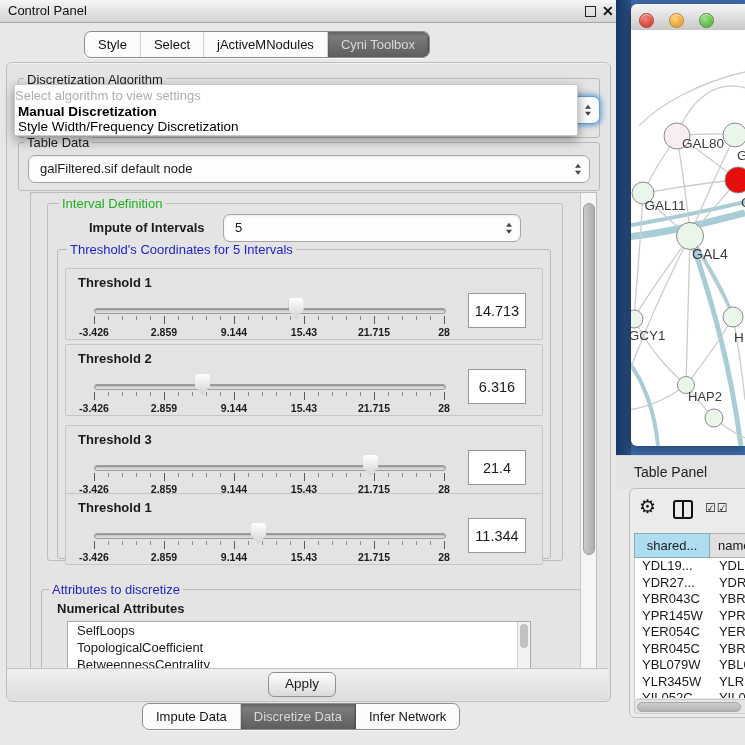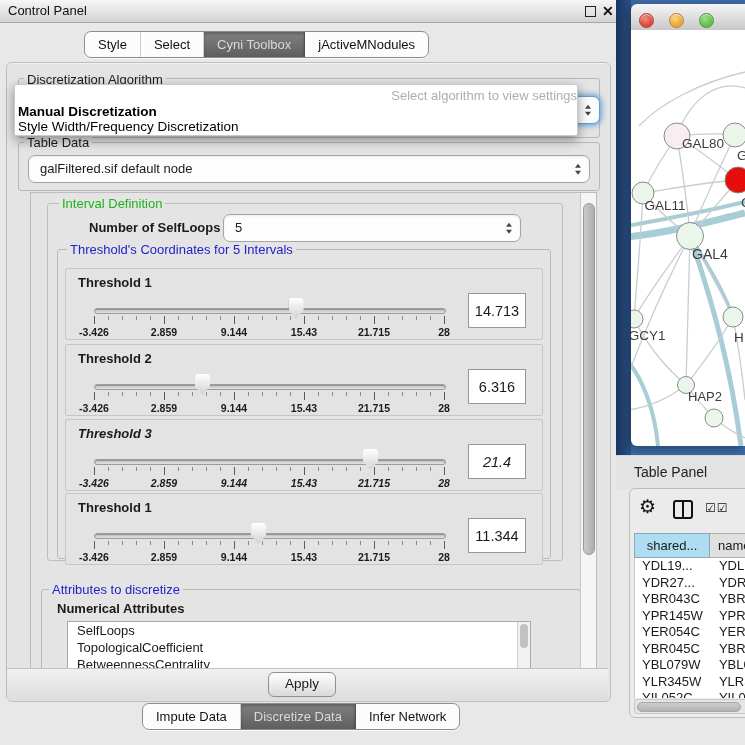--- a/index.html
+++ b/index.html
@@ -43,21 +43,21 @@
   .arr-up{width:0;height:0;border-left:3.5px solid transparent;border-right:3.5px solid transparent;border-bottom:4.5px solid #444;margin-bottom:2.5px}
   .arr-dn{width:0;height:0;border-left:3.5px solid transparent;border-right:3.5px solid transparent;border-top:4.5px solid #444}
 
   
   .combo-focus{position:absolute;left:468px;top:96px;width:130px;height:26px;background:#FCFCFC;
     border:1px solid #5E9ED6;border-radius:7px;box-shadow:0 0 5px 2px rgba(96,156,214,.85);z-index:40}
 
   
   .popup{position:absolute;left:14px;top:84px;width:562px;height:50px;background:#FFFFFF;
     border:1px solid #C9C9C9;border-radius:2px;box-shadow:0 4px 12px rgba(0,0,0,.40);z-index:60}
-  .popup-placeholder{height:17px;line-height:17px;margin-top:2px;text-align:right;color:#AEAEAE;font-size:13px}
+  .popup-placeholder{height:17px;line-height:17px;margin-top:2px;text-align:left;color:#AEAEAE;font-size:13px}
   .popup-opt{height:15px;line-height:15px;font-size:13.5px;padding-left:3px;color:#000;white-space:nowrap}
   .popup-opt.bold{font-weight:bold}
 
   
   .scrollpane{position:absolute;left:30px;top:192px;width:565px;height:476px;border:1px solid #BDBDBD;
     background:#E4E4E4;overflow:hidden}
   .vscroll{position:absolute;right:0;top:0;width:15px;height:100%;background:#F5F5F5;border-left:1px solid #C8C8C8}
   .vscroll .thumb{position:absolute;left:2px;top:10px;width:10px;height:350px;border-radius:6px;
     background:linear-gradient(90deg,#CBCBCB,#ADADAD);border:1px solid #9B9B9B}
 
@@ -141,25 +141,25 @@
   <span class="close-btn">✕</span>
 </div>
 
 <div class="seg-control" style="left:84px;top:31px" id="top-tabs">
     <div class="seg">
       <span>Style</span>
     </div>
     <div class="seg">
       <span>Select</span>
     </div>
+    <div class="seg">
+      <span>jActiveMNodules</span>
+    </div>
     <div class="seg selected">
       <span>Cyni Toolbox</span>
-    </div>
-    <div class="seg">
-      <span>jActiveMNodules</span>
     </div>
   </div>
 
 <div class="main-panel"></div>
 
 <div class="groupbox" style="left:18px;top:78px;width:580px;height:58px"></div>
 <span class="grouptitle gt-plain" style="left:24px;top:73px">Discretization Algorithm</span>
 <div class="combo-focus">
   <span class="stepper">
       <span class="arr-up"></span>
@@ -181,21 +181,21 @@
       <span class="arr-up"></span>
       <span class="arr-dn"></span>
     </span>
 </div>
 
 <div class="scrollpane">
 
   <div class="groupbox" style="left:16px;top:10px;width:514px;height:356px;border-color:#BDBDBD"></div>
   <span class="grouptitle gt-green" style="left:28px;top:4px;background:#E4E4E4">Interval Definition</span>
 
-  <span class="bold-label" style="left:58px;top:27px">Number of SelfLoops</span>
+  <span class="bold-label" style="left:58px;top:27px">Impute of Intervals</span>
   <div class="combo" style="left:192px;top:21px;width:296px;height:26px">
     <span class="val">5</span>
     <span class="stepper">
         <span class="arr-up"></span>
         <span class="arr-dn"></span>
       </span>
   </div>
 
   <div class="groupbox" style="left:26px;top:56px;width:492px;height:308px"></div>
   <span class="grouptitle gt-blue" style="left:36px;top:50px">Threshold's Coordinates for 5 Intervals</span>
@@ -270,21 +270,21 @@
         <span class="t-ticklabel" style="left: 308.002px;">21.715</span>
         <span class="tick minor" style="left: 322.002px;"></span>
         <span class="tick minor" style="left: 336.001px;"></span>
         <span class="tick minor" style="left: 350.001px;"></span>
         <span class="tick minor" style="left: 364px;"></span>
         <span class="tick major" style="left: 378px;"></span>
         <span class="t-ticklabel" style="left: 378px;">28</span>
         <div class="t-thumb" style="left: 128.999px;"></div>
         <div class="t-value">6.316</div>
       </div>
-      <div class="t-panel" style="top: 226px; font-style: italic;">
+      <div class="t-panel" style="top: 232px;">
         <div class="t-label">Threshold 3</div>
         <div class="t-track"></div>
         <span class="tick major" style="left: 28px;"></span>
         <span class="t-ticklabel" style="left: 28px;">-3.426</span>
         <span class="tick minor" style="left: 41.9996px;"></span>
         <span class="tick minor" style="left: 55.9991px;"></span>
         <span class="tick minor" style="left: 69.9987px;"></span>
         <span class="tick minor" style="left: 83.9982px;"></span>
         <span class="tick major" style="left: 97.9978px;"></span>
         <span class="t-ticklabel" style="left: 97.9978px;">2.859</span>

